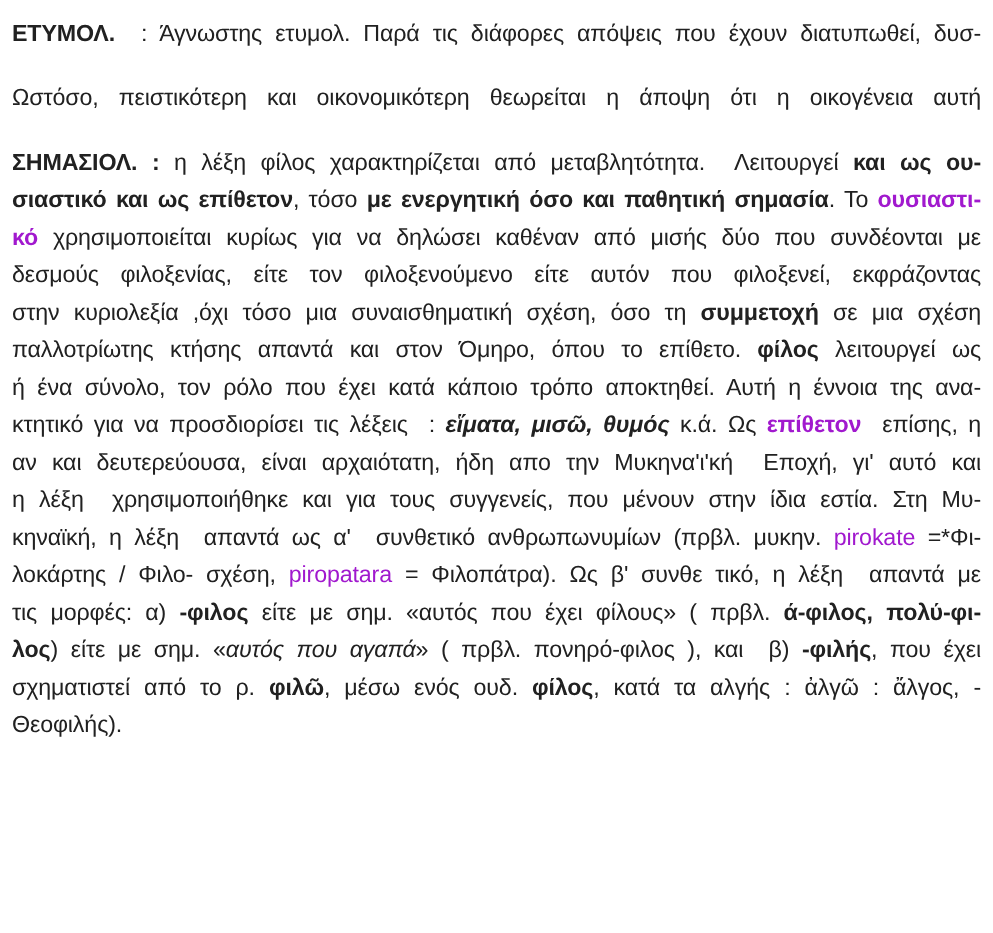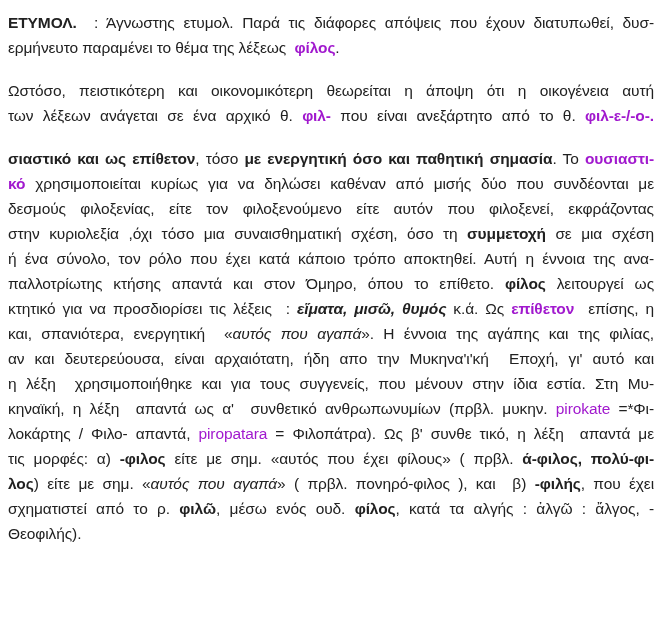--- a/index.html
+++ b/index.html
@@ -39,37 +39,35 @@
   .run.bi { font-weight: 700; font-style: italic; }
   .run.m  { color: var(--magenta, #A119CE); font-weight: 700; }
   .run.mr { color: var(--magenta, #A119CE); font-weight: 400; }
 </style>
 </head>
 <body style="background: rgb(255, 255, 255);">
 
 <main class="page">
   <p class="para">
       <span class="line"><span class="run b">ΕΤΥΜΟΛ.</span><span class="run r">&nbsp; : Άγνωστης ετυμολ. Παρά τις διάφορες απόψεις που έχουν διατυπωθεί, δυσ-</span></span>
-      <span class="line last"><span class="run r">ερμήνευτο παραμένει το θέμα της λέξεως &nbsp;</span><span class="run m">φίλος</span><span class="run r">.</span></span>
     </p>
   <p class="para">
       <span class="line"><span class="run r">Ωστόσο, πειστικότερη και οικονομικότερη θεωρείται η άποψη ότι η οικογένεια αυτή</span></span>
-      <span class="line"><span class="run r">των λέξεων ανάγεται σε ένα αρχικό θ. </span><span class="run m">φιλ-</span><span class="run r"> που είναι ανεξάρτητο από το θ. </span><span class="run m">φιλ-ε-/-ο-.</span></span>
     </p>
   <p class="para">
+      <span class="line"><span class="run b">ΣΗΜΑΣΙΟΛ. :</span><span class="run r"> η λέξη φίλος χαρακτηρίζεται από μεταβλητότητα. &nbsp;Λειτουργεί </span><span class="run b">και ως ου-</span></span>
       <span class="line"><span class="run b">σιαστικό και ως επίθετον</span><span class="run r">, τόσο </span><span class="run b">με ενεργητική όσο και παθητική σημασία</span><span class="run r">. Το </span><span class="run m">ουσιαστι-</span></span>
       <span class="line"><span class="run m">κό</span><span class="run r"> χρησιμοποιείται κυρίως για να δηλώσει καθέναν από μισής δύο που συνδέονται με</span></span>
       <span class="line"><span class="run r">δεσμούς φιλοξενίας, είτε τον φιλοξενούμενο είτε αυτόν που φιλοξενεί, εκφράζοντας</span></span>
       <span class="line"><span class="run r">στην κυριολεξία ,όχι τόσο μια συναισθηματική σχέση, όσο τη </span><span class="run b">συμμετοχή</span><span class="run r"> σε μια σχέση</span></span>
+      <span class="line"><span class="run r">παλλοτρίωτης κτήσης απαντά και στον Όμηρο, όπου το επίθετο. </span><span class="run b">φίλος</span><span class="run r"> λειτουργεί ως</span></span>
       <span class="line"><span class="run r">ή ένα σύνολο, τον ρόλο που έχει κατά κάποιο τρόπο αποκτηθεί. Αυτή η έννοια της ανα-</span></span>
-      <span class="line"><span class="run r">παλλοτρίωτης κτήσης απαντά και στον Όμηρο, όπου το επίθετο. </span><span class="run b">φίλος</span><span class="run r"> λειτουργεί ως</span></span>
       <span class="line"><span class="run r">κτητικό για να προσδιορίσει τις λέξεις &nbsp;: </span><span class="run bi">εἵματα, μισῶ, θυμός</span><span class="run r"> κ.ά. Ως </span><span class="run m">επίθετον</span><span class="run r">&nbsp; επίσης, η</span></span>
-      <span class="line"><span class="run r">και, σπανιότερα, ενεργητική &nbsp;«</span><span class="run i">αυτός που αγαπά</span><span class="run r">». Η έννοια της αγάπης και της φιλίας,</span></span>
       <span class="line"><span class="run r">αν και δευτερεύουσα, είναι αρχαιότατη, ήδη απο την Μυκηνα'ι'κή &nbsp;Εποχή, γι' αυτό και</span></span>
       <span class="line"><span class="run r">η λέξη &nbsp;χρησιμοποιήθηκε και για τους συγγενείς, που μένουν στην ίδια εστία. Στη Μυ-</span></span>
       <span class="line"><span class="run r">κηναϊκή, η λέξη &nbsp;απαντά ως α' &nbsp;συνθετικό ανθρωπωνυμίων (πρβλ. μυκην. </span><span class="run mr">pirokate</span><span class="run r"> =*Φι-</span></span>
-      <span class="line"><span class="run r">λοκάρτης / Φιλο- απαντά, </span><span class="run mr">piropatara</span><span class="run r"> = Φιλοπάτρα). Ως β' συνθε τικό, η λέξη &nbsp;απαντά με</span></span>
+      <span class="line"><span class="run r">λοκάρτης / Φιλο- σχέση, </span><span class="run mr">piropatara</span><span class="run r"> = Φιλοπάτρα). Ως β' συνθε τικό, η λέξη &nbsp;απαντά με</span></span>
       <span class="line"><span class="run r">τις μορφές: α) </span><span class="run b">-φιλος</span><span class="run r"> είτε με σημ. «αυτός που έχει φίλους» ( πρβλ. </span><span class="run b">ά-φιλος, πολύ-φι-</span></span>
       <span class="line"><span class="run b">λος</span><span class="run r">) είτε με σημ. «</span><span class="run i">αυτός που αγαπά</span><span class="run r">» ( πρβλ. πονηρό-φιλος ), και &nbsp;β) </span><span class="run b">-φιλής</span><span class="run r">, που έχει</span></span>
       <span class="line"><span class="run r">σχηματιστεί από το ρ. </span><span class="run b">φιλῶ</span><span class="run r">, μέσω ενός ουδ. </span><span class="run b">φίλος</span><span class="run r">, κατά τα αλγής : ἀλγῶ : ἄλγος, -</span></span>
       <span class="line last"><span class="run r">Θεοφιλής).</span></span>
     </p>
 </main>
 
 </body></html>

